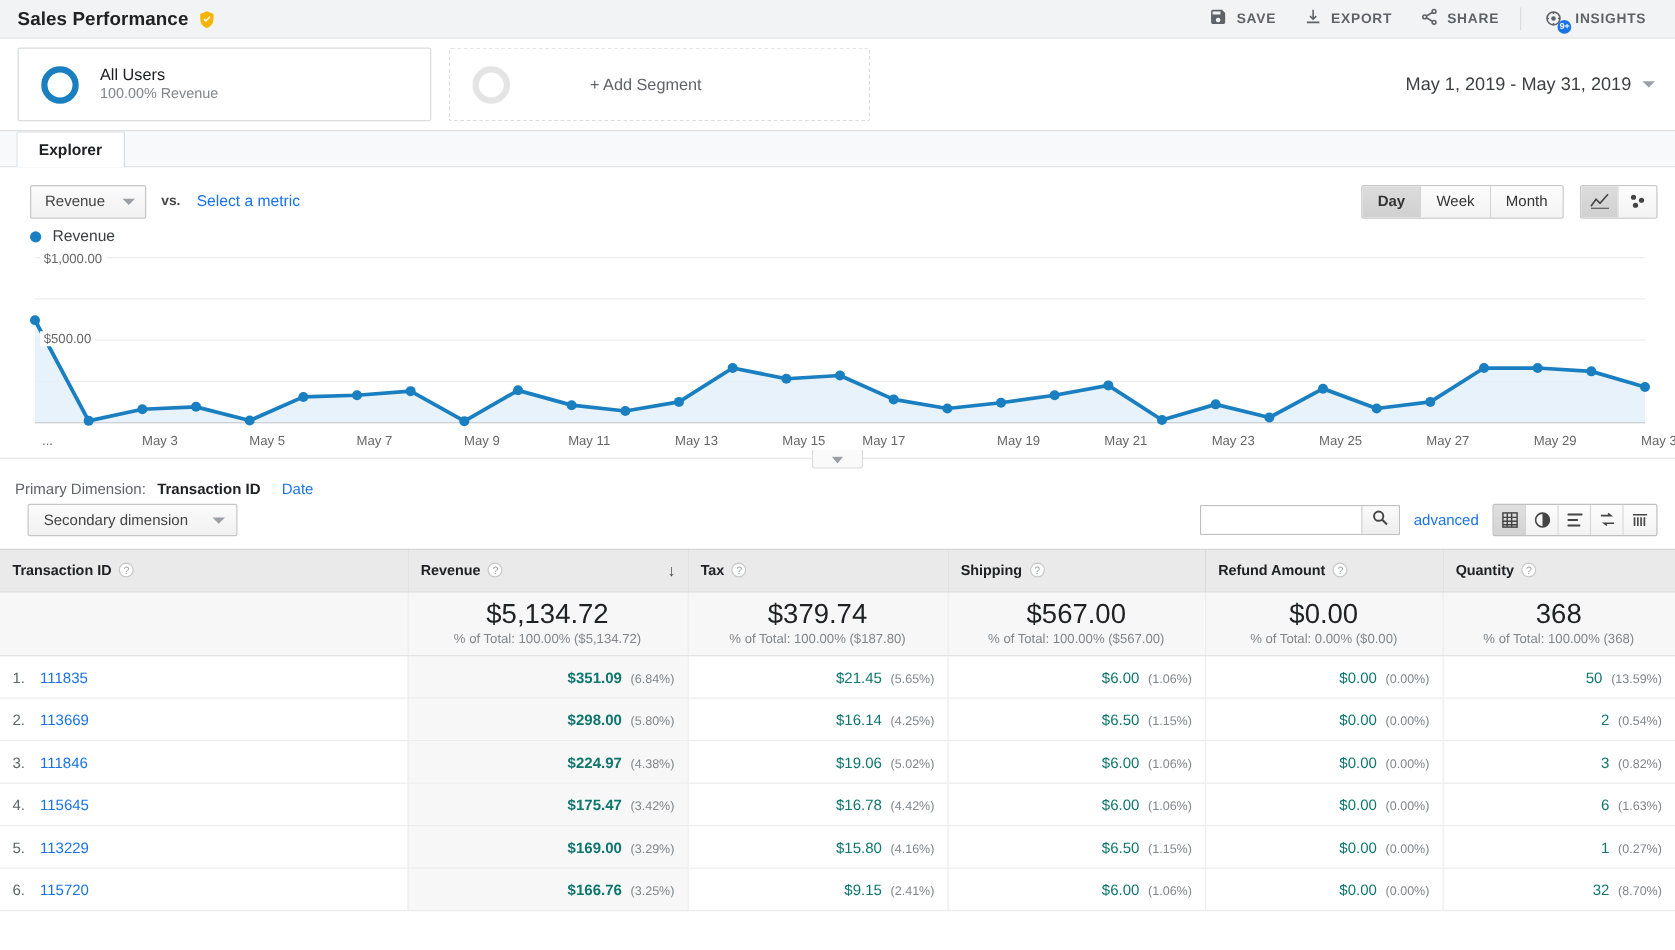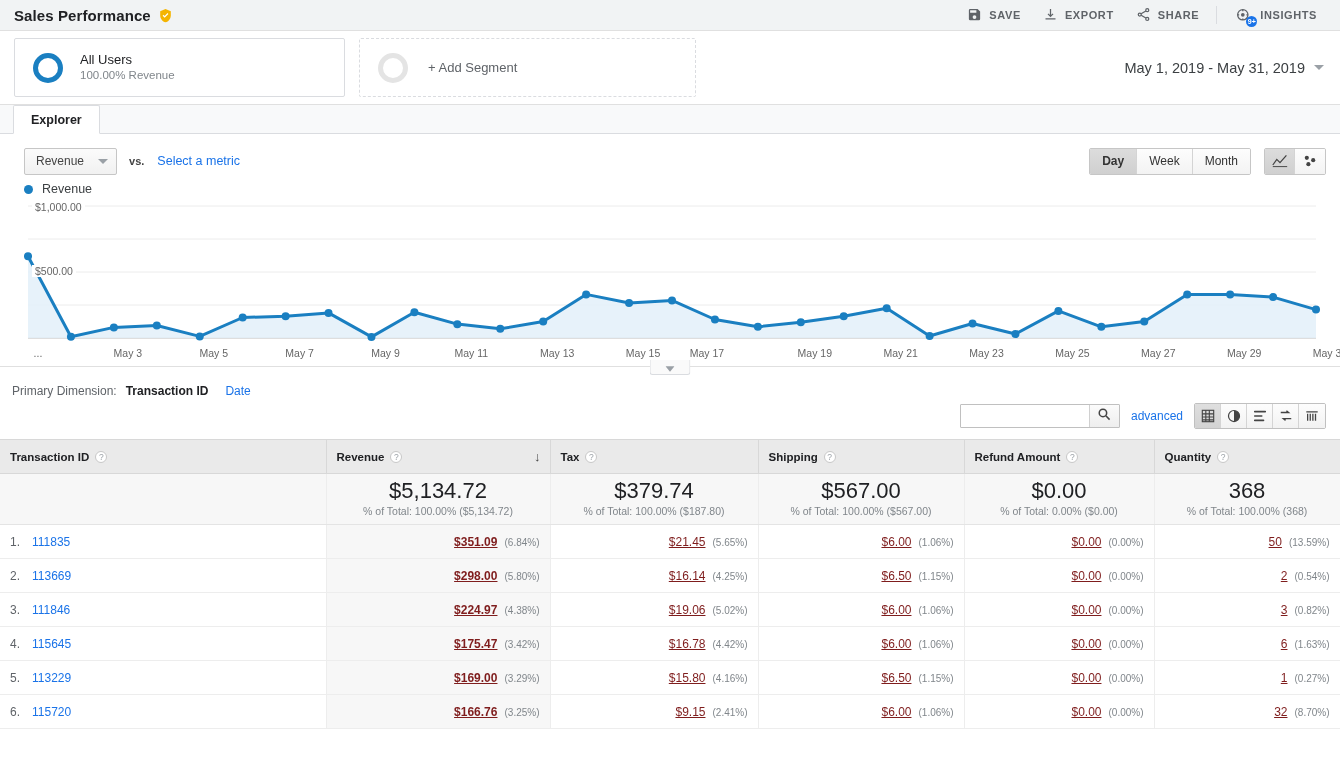--- a/index.html
+++ b/index.html
@@ -51,21 +51,21 @@
     padding:0 14px; position:relative;
   }
   .segment-card{
     width:331px; height:59px;
     border:1px solid #dadce0; border-radius:2px;
     display:flex; align-items:center; padding:0 18px;
     background:#fff; cursor:pointer;
   }
   .segment-card.add{
     width:337px; margin-left:14px;
-    border:1px dashed #dadce0; background:#fff;
+    border:1px dashed #dadce0; background:#fff;gap:44px;
   }
   .seg-ring{
     width:30px; height:30px; border-radius:50%;
     border:5px solid #1a7fc1; flex:none;
   }
   .seg-ring.grey{ border-color:#e4e4e4; }
   .seg-text{ margin-left:17px; line-height:1.32; }
   .seg-name{ font-size:13px; color:#202124; }
   .seg-sub{ font-size:11.5px; color:#80868b; }
   .add-seg-label{ margin-left:20px; font-size:13px; color:#5f6368; }
@@ -222,21 +222,21 @@
     text-align:center; padding:4px 10px 6px;
   }
   td.sum-blank{ background:#f7f7f7; }
   .sum-val{ font-size:22px; color:#202124; line-height:1.12; font-weight:normal; }
   .sum-pct{ font-size:10.5px; color:#80868b; margin-top:1px; }
   td.dim-cell{ padding-left:14px; }
   .row-idx{ color:#5f6368; display:inline-block; width:22px; font-size:12px; }
   .txn-link{ color:#1a73e8; text-decoration:none; cursor:pointer; font-size:12px; }
   td.num{ text-align:right; white-space:nowrap; }
   td.num.shaded{ background:#f7f7f7; }
-  .num-main{ font-weight:bold; color:#7f1d1d; font-size:12px;text-decoration:underline; }
+  .num-main{ font-weight:bold; color:#0f766e; font-size:12px; }
   .num-main.plain{ font-weight:normal; }
   .num-pct{ color:#80868b; font-size:10px; margin-left:7px; }
 </style>
 </head>
 <body>
 
 <div class="app-header">
   <span class="report-title">Sales Performance</span>
   <span class="verified-badge">
     <svg width="15" height="15" viewBox="0 0 24 24">
@@ -429,20 +429,24 @@
   </div>
 </div>
 
 <div class="primary-dim">
   <span>Primary Dimension:</span>
   <span class="pd-active">Transaction ID</span>
   <span class="pd-link">Date</span>
 </div>
 
 <div class="controls-row">
+  <div class="sec-dim">
+    <span>Secondary dimension</span>
+    <span class="caret"></span>
+  </div>
 
   <div class="right-controls">
     <div class="search-box">
       <input type="text" value="" placeholder="" style="">
       <div class="search-btn">
         <span>
           <svg width="14" height="14" viewBox="0 0 20 20" fill="none" stroke="#444" stroke-width="2.2">
               <circle cx="8.5" cy="8.5" r="5.3"></circle>
               <path d="M12.6 12.6 18 18"></path>
             </svg>

